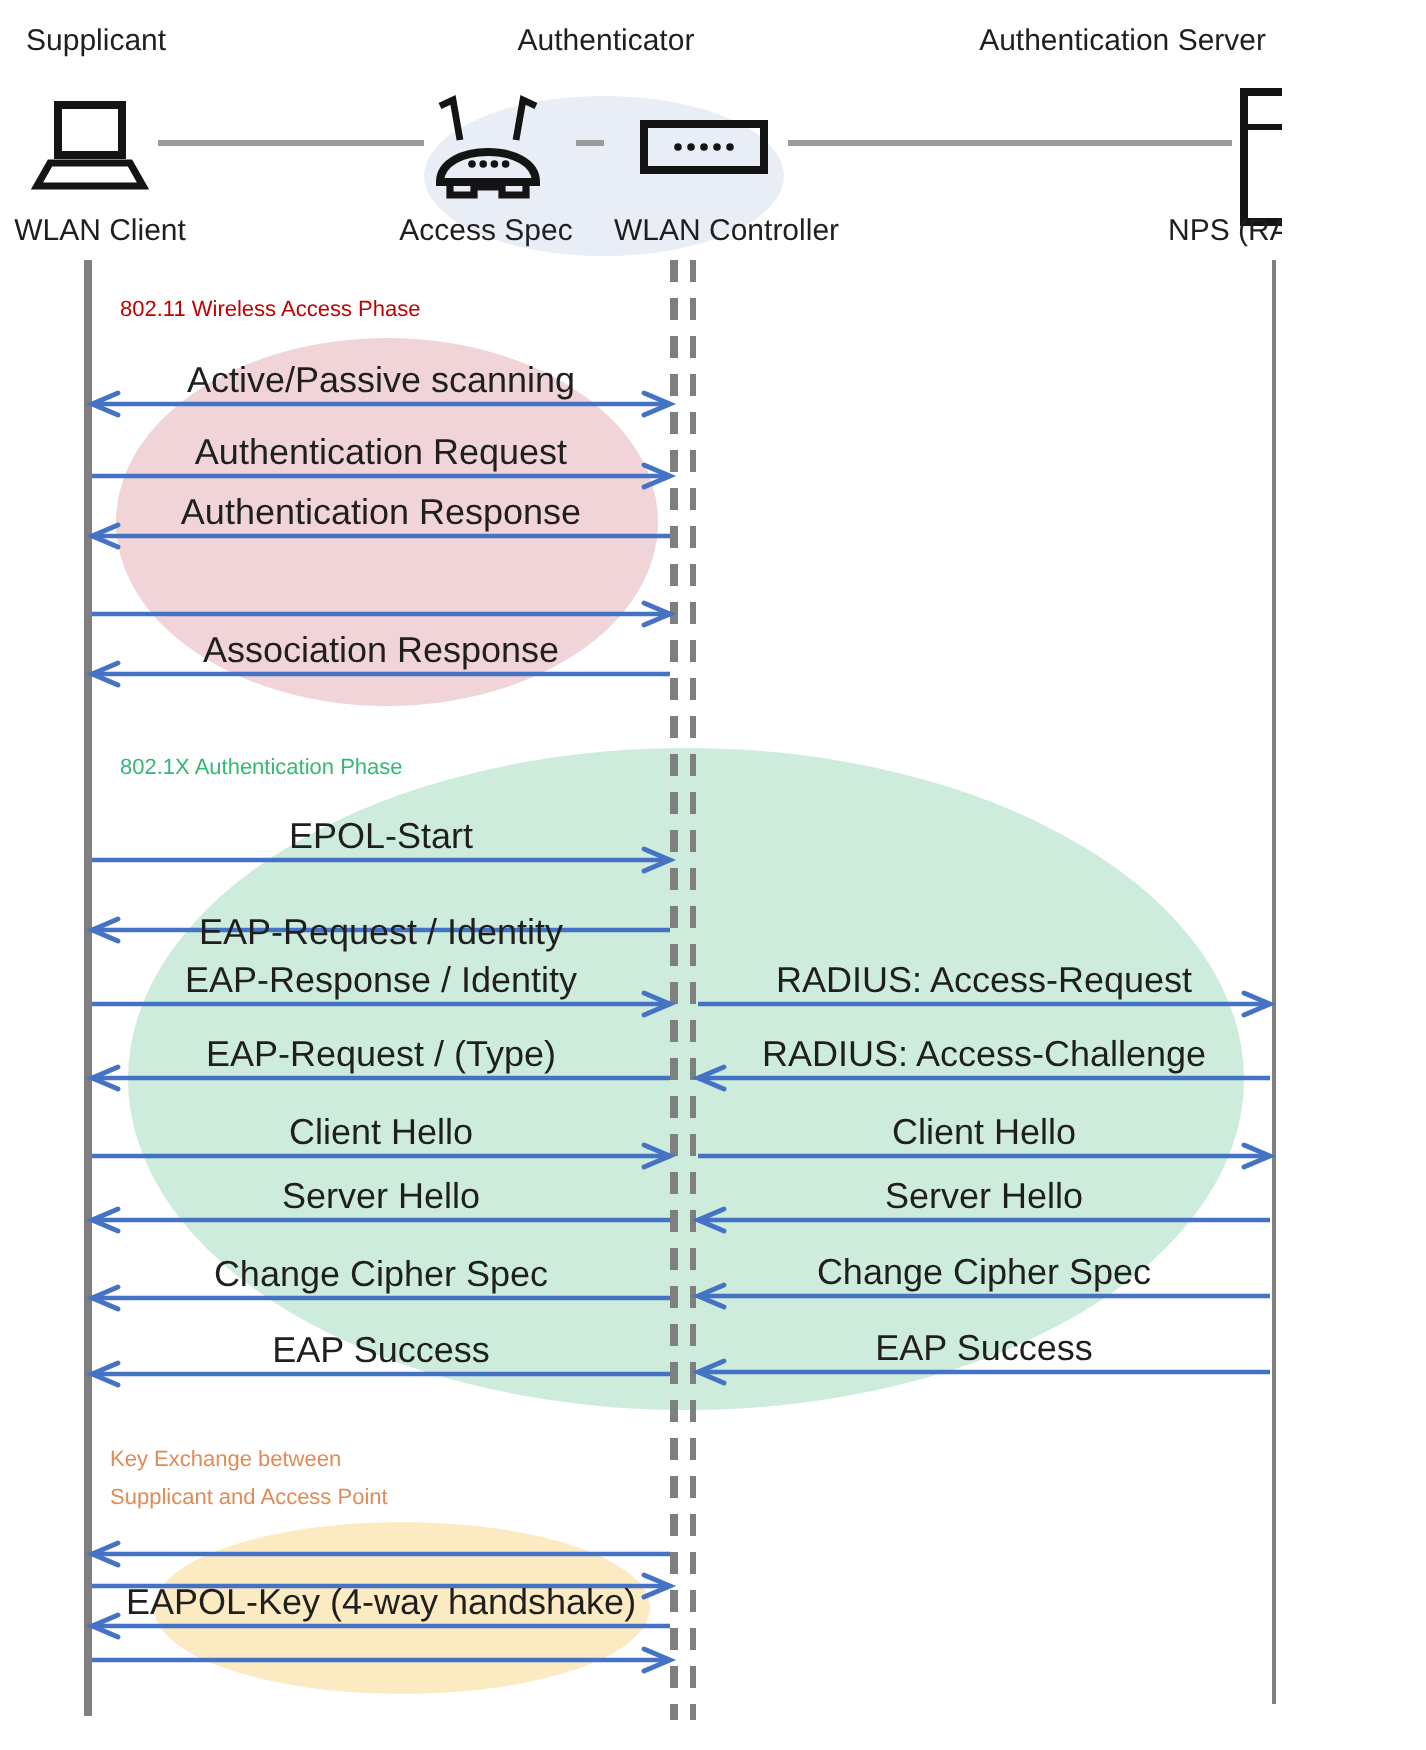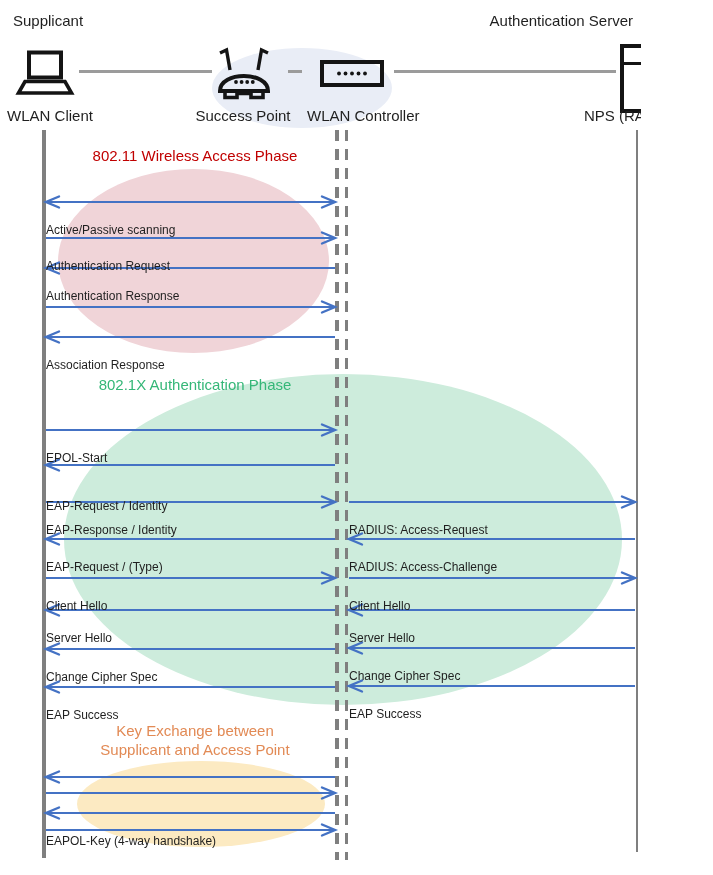--- a/index.html
+++ b/index.html
@@ -32,46 +32,47 @@
   .lifeline{position:absolute;z-index:2;background:var(--lifeline,#7f7f7f);}
   #lifeline-client{left:42px;top:130px;width:3.5px;height:728px;}
   #lifeline-nps{left:635.5px;top:130px;width:2.5px;height:722px;}
   .lifeline-dashed{
     position:absolute;top:130px;width:3.5px;height:730px;z-index:2;background:
     repeating-linear-gradient(to bottom,var(--lifeline,#7f7f7f) 0 11px,transparent 11px 19px);
   }
   #lifeline-ctrl-a{left:335px;}
   #lifeline-ctrl-b{left:344.5px;}
   
-  .phase-title{position:absolute;z-index:4;font-size:15px;text-align:center;line-height:19px;white-space:nowrap;}
+  .phase-title{position:absolute;z-index:4;font-size:11px;line-height:19px;white-space:nowrap;}
   #phase1-title{left:60px;width:270px;top:146px;color:var(--phase1-title,#c00000);}
   #phase2-title{left:60px;width:270px;top:375px;color:var(--phase2-title,#35b778);}
   #phase3-title{left:55px;width:280px;top:721px;color:var(--phase3-title,#e28a55);}
   
   #arrow-layer{position:absolute;left:0;top:0;z-index:4;pointer-events:none;}
   #arrow-layer line{stroke:var(--arrow,#4472c4);stroke-width:2.2px;}
   #arrow-layer polyline{stroke:var(--arrow,#4472c4);stroke-width:2.4px;fill:none;stroke-linecap:round;}
   #labels{position:absolute;inset:0;z-index:4;pointer-events:none;}
-  .msg-label{position:absolute;font-size:12px;line-height:16px;text-align:left;white-space:nowrap;color:var(--text,#1f1f1f);margin-top:40px;}
+  .msg-label{position:absolute;font-size:18px;line-height:16px;text-align:center;white-space:nowrap;color:var(--text,#1f1f1f);}
 </style>
 </head>
 <body>
 
 <div id="stage">
 
   <div class="ellipse" id="ellipse-auth"></div>
   <div class="ellipse" id="ellipse-phase1"></div>
   <div class="ellipse" id="ellipse-phase2"></div>
   <div class="ellipse" id="ellipse-phase3"></div>
 
   <div class="conn" style="left:79px;width:133px;"></div>
   <div class="conn" style="left:288px;width:14px;"></div>
   <div class="conn" style="left:394px;width:222px;"></div>
 
   <div class="role-label" id="role-supplicant">Supplicant</div>
+  <div class="role-label" id="role-authenticator">Authenticator</div>
   <div class="role-label" id="role-auth-server">Authentication Server</div>
 
   <div class="device-icon" style="left:14px;top:50px;">
     <svg width="62" height="48" viewBox="0 0 62 48">
       <rect class="stroke" x="15" y="2.5" width="32" height="25" stroke-width="4"></rect>
       <path class="stroke" d="M11 31.5 H51 L57.5 43 H4.5 Z" stroke-width="3.6"></path>
     </svg>
   </div>
   <div class="device-icon" style="left:213px;top:44px;">
     <svg width="62" height="58" viewBox="0 0 62 58">
@@ -97,21 +98,21 @@
   </div>
   <div class="device-icon" style="left:619px;top:44px;">
     <svg width="38" height="70" viewBox="0 0 38 70">
       <rect class="stroke" x="3" y="2" width="32" height="65" stroke-width="4"></rect>
       <line class="stroke" x1="3" y1="19.5" x2="35" y2="19.5" stroke-width="3"></line>
       <rect class="fill" x="25" y="8.5" width="4.5" height="4.5"></rect>
     </svg>
   </div>
 
   <div class="device-label" id="dev-client">WLAN Client</div>
-  <div class="device-label" id="dev-ap">Success Point</div>
+  <div class="device-label" id="dev-ap">Access Spec</div>
   <div class="device-label" id="dev-controller">WLAN Controller</div>
   <div class="device-label" id="dev-nps">NPS (RADIUS Server)</div>
 
   <div class="lifeline" id="lifeline-client"></div>
   <div class="lifeline-dashed" id="lifeline-ctrl-a"></div>
   <div class="lifeline-dashed" id="lifeline-ctrl-b"></div>
   <div class="lifeline" id="lifeline-nps"></div>
 
   <div class="phase-title" id="phase1-title">802.11 Wireless Access Phase</div>
   <div class="phase-title" id="phase2-title">802.1X Authentication Phase</div>

